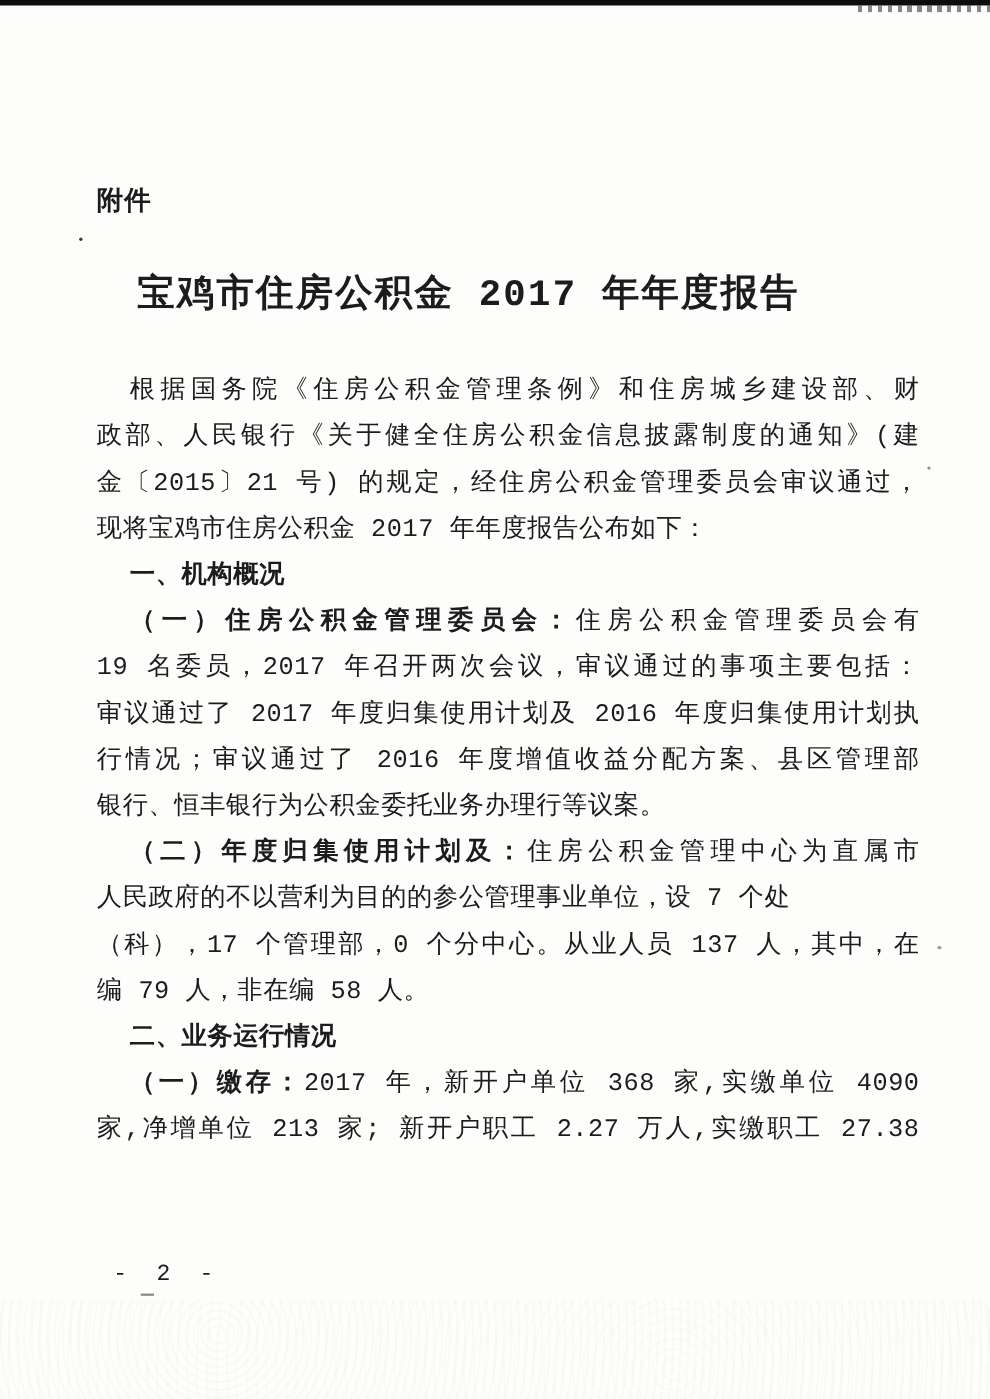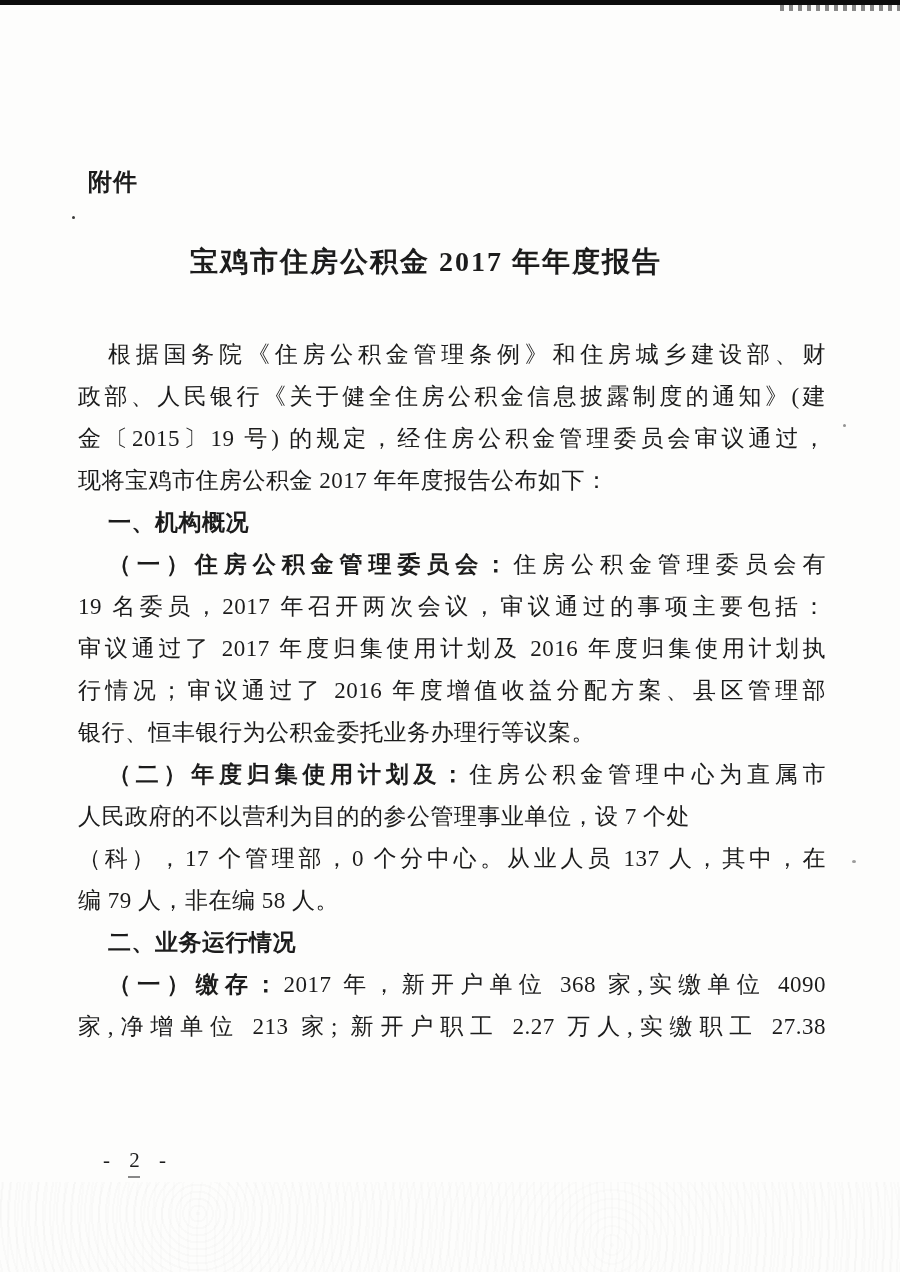--- a/index.html
+++ b/index.html
@@ -9,21 +9,21 @@
   }
   * { margin: 0; padding: 0; box-sizing: border-box; }
   html, body { background: #e8e8e8; }
   .page {
     position: relative;
     width: 900px;
     height: 1272px;
     margin: 0 auto;
     background: var(--paper);
     overflow: hidden;
-    font-family: Liberation Serif, serif;
+    font-family: Liberation Mono, monospace;
     color: var(--ink);
   }
   
   .edge-top {
     position: absolute;
     top: 0; left: 0; right: 0;
     height: 5px;
     background: var(--edge);
   }
   .edge-top-smudge {
@@ -51,27 +51,27 @@
     left: 88px; top: 166px;
     font-size: 24px;
     font-weight: 600;
     letter-spacing: 1px;
   }
   .doc-title {
     position: absolute;
     left: 0; top: 243px;
     width: 852px;
     text-align: center;
-    font-size: 28px;
+    font-size: 34px;
     font-weight: 700;
     letter-spacing: 2px;
   }
   .doc-body {
     position: absolute;
-    left: 78px; top: 334px;
+    left: 88px; top: 334px;
     width: 748px;
   }
   .line {
     height: 42px;
     line-height: 42px;
     font-size: 23px;
     letter-spacing: .5px;
     white-space: nowrap;
   }
   .line.justify {
@@ -99,21 +99,21 @@
   <div class="speck s3"></div>
   <div class="speck s4"></div>
 
   <div class="attachment">附件</div>
 
   <h1 class="doc-title">宝鸡市住房公积金 2017 年年度报告</h1>
 
   <div class="doc-body" id="doc-body">
       <div class="line indent justify"><span class="seg">根据国务院《住房公积金管理条例》和住房城乡建设部、财</span></div>
       <div class="line justify"><span class="seg">政部、人民银行《关于健全住房公积金信息披露制度的通知》(建</span></div>
-      <div class="line justify"><span class="seg">金〔2015〕19 号) 的规定，经住房公积金管理委员会审议通过，</span></div>
+      <div class="line justify"><span class="seg">金〔2015〕21 号) 的规定，经住房公积金管理委员会审议通过，</span></div>
       <div class="line"><span class="seg">现将宝鸡市住房公积金 2017 年年度报告公布如下：</span></div>
       <div class="line indent"><span class="seg bold">一、机构概况</span></div>
       <div class="line indent justify"><span class="seg bold">（一）住房公积金管理委员会：</span><span class="seg">住房公积金管理委员会有</span></div>
       <div class="line justify"><span class="seg">19 名委员，2017 年召开两次会议，审议通过的事项主要包括：</span></div>
       <div class="line justify"><span class="seg">审议通过了 2017 年度归集使用计划及 2016 年度归集使用计划执</span></div>
       <div class="line justify"><span class="seg">行情况；审议通过了 2016 年度增值收益分配方案、县区管理部</span></div>
       <div class="line"><span class="seg">银行、恒丰银行为公积金委托业务办理行等议案。</span></div>
       <div class="line indent justify"><span class="seg bold">（二）年度归集使用计划及：</span><span class="seg">住房公积金管理中心为直属市</span></div>
       <div class="line"><span class="seg">人民政府的不以营利为目的的参公管理事业单位，设 7 个处</span></div>
       <div class="line justify"><span class="seg">（科），17 个管理部，0 个分中心。从业人员 137 人，其中，在</span></div>

